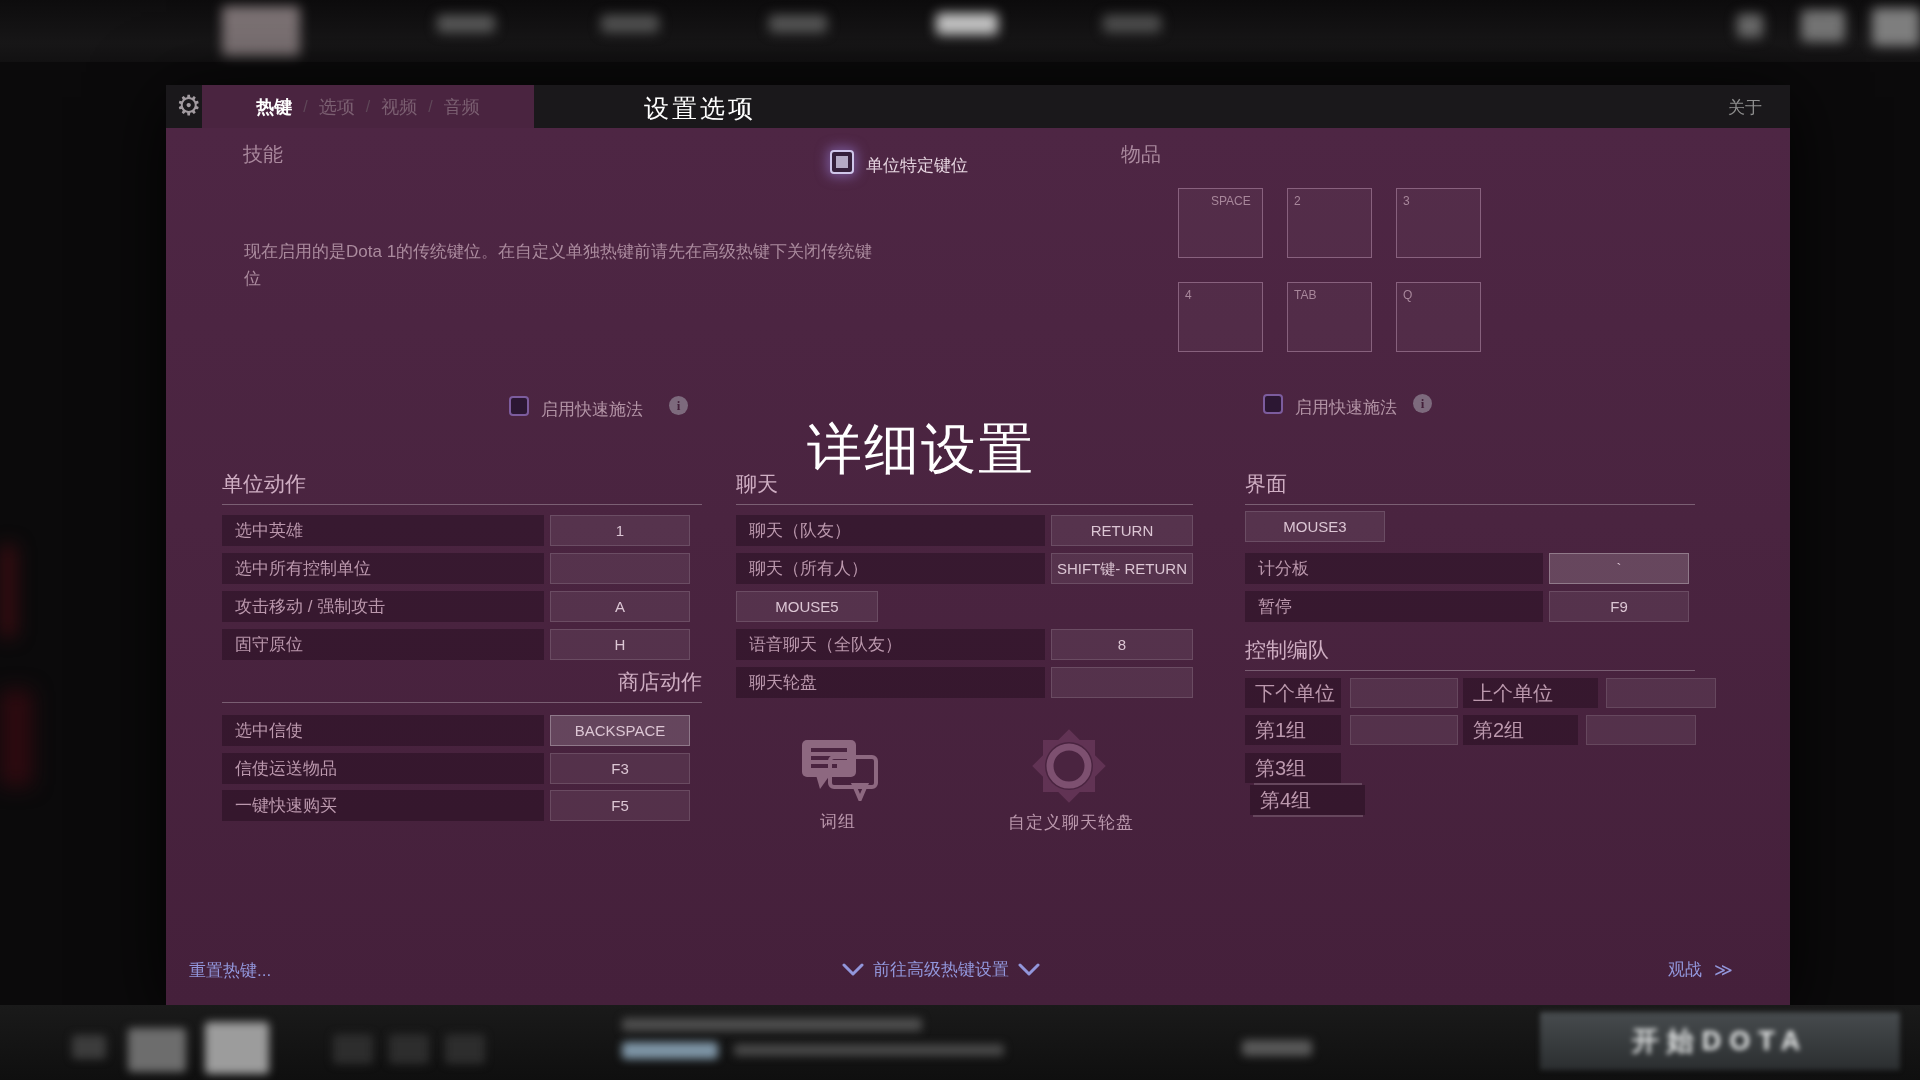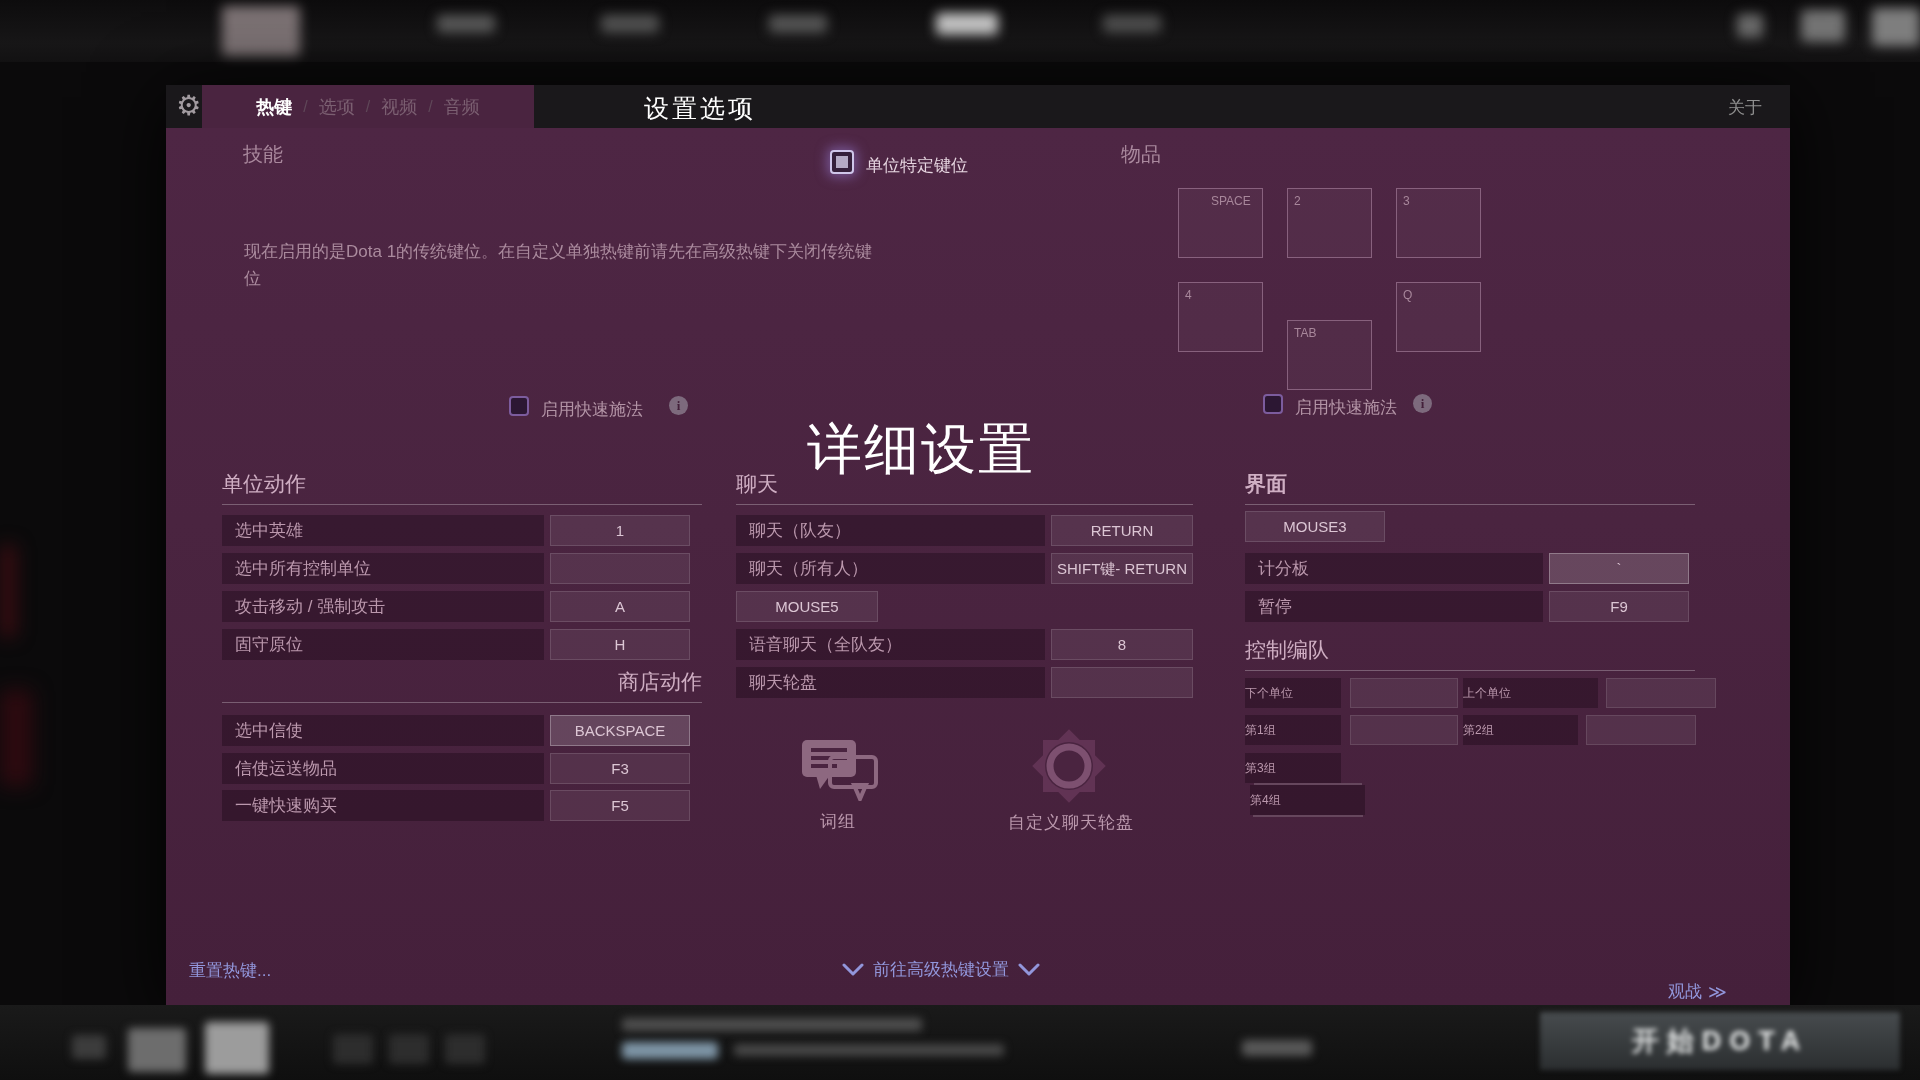--- a/index.html
+++ b/index.html
@@ -54,21 +54,21 @@
   .krow{position:absolute;display:flex;gap:6px;height:31px;}
   .klabel{background:rgba(18,4,15,.33);color:#bb98ad;font-size:17px;line-height:31px;
     padding-left:13px;box-sizing:border-box;white-space:nowrap;overflow:hidden;}
   .kkey{background:rgba(255,255,255,.07);border:1px solid rgba(255,255,255,.13);
     color:#dcc6d4;font-size:15px;line-height:29px;text-align:center;box-sizing:border-box;white-space:nowrap;}
   .kkey.hl{background:rgba(255,255,255,.16);border-color:rgba(255,255,255,.28);}
   .col-a .klabel{width:322px;} .col-a .kkey{width:140px;}
   .col-b .klabel{width:309px;} .col-b .kkey{width:142px;}
   .col-c .klabel{width:298px;} .col-c .kkey{width:140px;}
   .cgrow{position:absolute;display:flex;height:30px;}
-  .cgl{background:rgba(18,4,15,.33);color:#bb98ad;font-size:12px;line-height:30px;box-sizing:border-box;}
+  .cgl{background:rgba(18,4,15,.33);color:#bb98ad;font-size:20px;line-height:30px;padding-left:10px;box-sizing:border-box;}
   .cgk{background:rgba(255,255,255,.07);border:1px solid rgba(255,255,255,.11);box-sizing:border-box;}
   
   .shortcut-label{position:absolute;font-size:17px;color:#bb98ad;letter-spacing:1px;}
   
   .flink{position:absolute;display:flex;align-items:center;gap:9px;color:#9296db;font-size:17px;}
   
   .bottombar{position:absolute;left:0;top:1005px;width:1920px;height:75px;
     background:linear-gradient(180deg,#1a1a1a,#0f0f0f);}
   .playbtn{position:absolute;left:1540px;top:7px;width:360px;height:58px;
     background:linear-gradient(180deg,#474b4e,#2b2e30);
@@ -118,21 +118,21 @@
         <div class="fill"></div>
       </div>
     <div class="cb-label-main">单位特定键位</div>
 
     <div class="area-h" style="left:955px;top:13px;">物品</div>
 
     <div class="slot" style="left:1012px;top:60px;padding-left:32px;">SPACE</div>
     <div class="slot" style="left:1121px;top:60px;">2</div>
     <div class="slot" style="left:1230px;top:60px;">3</div>
     <div class="slot" style="left:1012px;top:154px;">4</div>
-    <div class="slot" style="left:1121px;top:154px;margin-top:38px;">TAB</div>
+    <div class="slot" style="left:1121px;top:154px;">TAB</div>
     <div class="slot" style="left:1230px;top:154px;">Q</div>
 
     <div class="notice">现在启用的是Dota 1的传统键位。在自定义单独热键前请先在高级热键下关闭传统键位</div>
 
     <div class="cb-small" style="left:343px;top:268px;"></div>
     <div class="cb-label" style="left:375px;top:270px;">启用快速施法</div>
     <div class="info" style="left:503px;top:268px;">i</div>
 
     <div class="cb-small" style="left:1097px;top:266px;"></div>
     <div class="cb-label" style="left:1129px;top:268px;">启用快速施法</div>
@@ -186,21 +186,21 @@
     </div>
     <div class="krow col-b" style="left:570px;top:501px;">
       <div class="klabel">语音聊天（全队友）</div>
       <div class="kkey">8</div>
     </div>
     <div class="krow col-b" style="left:570px;top:539px;">
       <div class="klabel">聊天轮盘</div>
       <div class="kkey"></div>
     </div>
 
-    <div class="sec-h" style="left:1079px;top:342px;width:450px;font-weight:bold;">界面</div>
+    <div class="sec-h" style="left:1079px;top:342px;width:450px;">界面</div>
     <div class="krow col-c" style="left:1079px;top:377px;flex-direction:column;">
       <div class="klabel">防止视角切换</div>
       <div class="kkey">MOUSE3</div>
     </div>
     <div class="krow col-c" style="left:1079px;top:425px;">
       <div class="klabel">计分板</div>
       <div class="kkey hl">`</div>
     </div>
     <div class="krow col-c" style="left:1079px;top:463px;">
       <div class="klabel">暂停</div>
@@ -257,21 +257,21 @@
     <div class="flink" style="left:676px;top:830px;">
       <svg width="22" height="14" viewBox="0 0 22 14">
           <path d="M2 2 L11 11 L20 2" fill="none" stroke="#9296db" stroke-width="3" stroke-linecap="round" stroke-linejoin="round"></path>
         </svg>
       <span>前往高级热键设置</span>
       <svg width="22" height="14" viewBox="0 0 22 14">
           <path d="M2 2 L11 11 L20 2" fill="none" stroke="#9296db" stroke-width="3" stroke-linecap="round" stroke-linejoin="round"></path>
         </svg>
     </div>
 
-    <div class="flink" style="left:1502px;top:852px;gap:6px;">
+    <div class="flink" style="left:1502px;top:830px;gap:12px;">
       <span>观战</span>
       <span style="font-size:18px;">≫</span>
     </div>
 
   </div>
 </div>
 
 <div class="bottombar">
   <div class="blob" style="left:72px;top:30px;width:34px;height:24px;background:#3c3c3c;filter:blur(4px);"></div>
   <div class="blob" style="left:128px;top:23px;width:58px;height:44px;background:#6d6d6d;filter:blur(4px);"></div>

